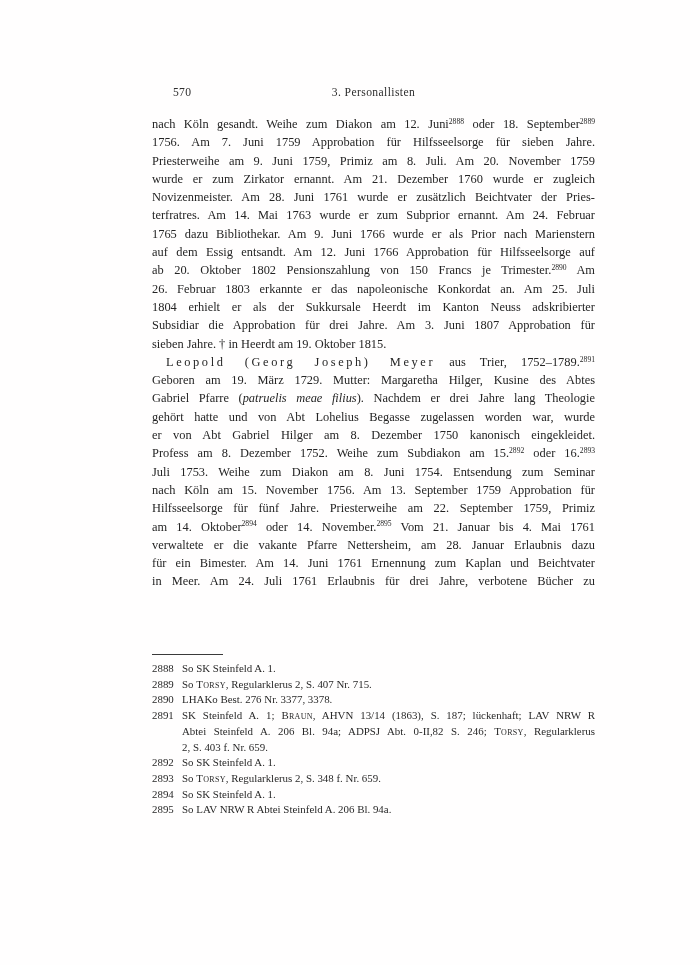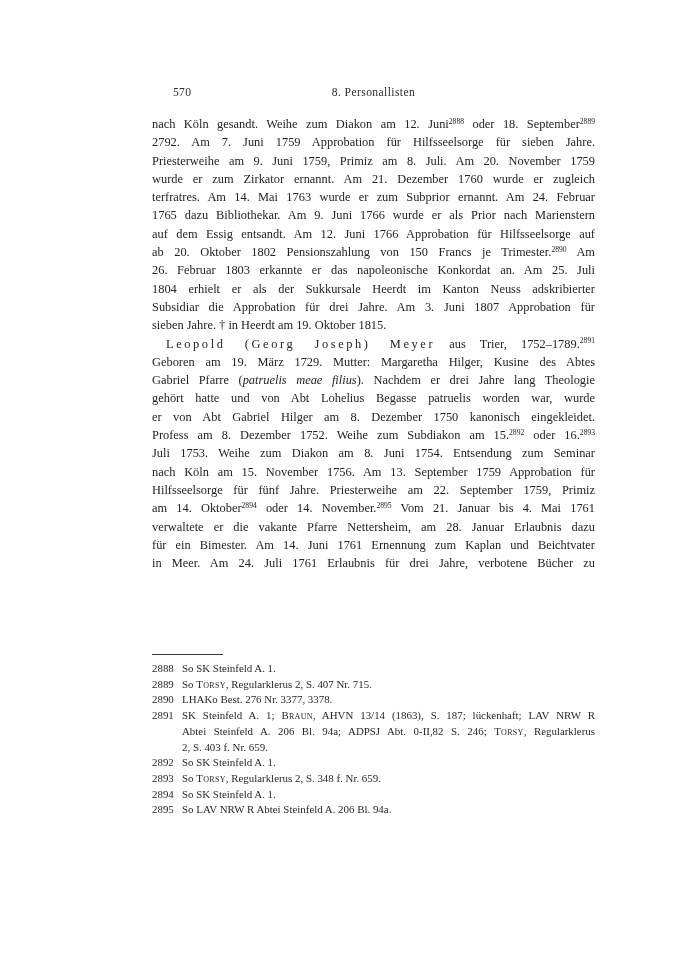--- a/index.html
+++ b/index.html
@@ -55,43 +55,44 @@
   .fnline { text-align: justify; text-align-last: justify; }
   .fnline.flush { text-align-last: left; }
 </style>
 </head>
 <body>
 
 <div class="page">
 
   <div class="header">
     <span class="pagenum">570</span>
-    <span class="runtitle">8. Personallisten</span>
+    <span class="runtitle">3. Personallisten</span>
   </div>
 
   <div class="bodytext">
       <div>
         <div class="tline"><span>nach Köln gesandt. Weihe zum Diakon am 12. Juni</span><span class="fnref">2888</span><span> oder 18. September</span><span class="fnref">2889</span></div>
-        <div class="tline"><span>2792. Am 7. Juni 1759 Approbation für Hilfsseelsorge für sieben Jahre.</span></div>
+        <div class="tline"><span>1756. Am 7. Juni 1759 Approbation für Hilfsseelsorge für sieben Jahre.</span></div>
         <div class="tline"><span>Priesterweihe am 9. Juni 1759, Primiz am 8. Juli. Am 20. November 1759</span></div>
         <div class="tline"><span>wurde er zum Zirkator ernannt. Am 21. Dezember 1760 wurde er zugleich</span></div>
+        <div class="tline"><span>Novizenmeister. Am 28. Juni 1761 wurde er zusätzlich Beichtvater der Pries-</span></div>
         <div class="tline"><span>terfratres. Am 14. Mai 1763 wurde er zum Subprior ernannt. Am 24. Februar</span></div>
         <div class="tline"><span>1765 dazu Bibliothekar. Am 9. Juni 1766 wurde er als Prior nach Marienstern</span></div>
         <div class="tline"><span>auf dem Essig entsandt. Am 12. Juni 1766 Approbation für Hilfsseelsorge auf</span></div>
         <div class="tline"><span>ab 20. Oktober 1802 Pensionszahlung von 150 Francs je Trimester.</span><span class="fnref">2890</span><span> Am</span></div>
         <div class="tline"><span>26. Februar 1803 erkannte er das napoleonische Konkordat an. Am 25. Juli</span></div>
         <div class="tline"><span>1804 erhielt er als der Sukkursale Heerdt im Kanton Neuss adskribierter</span></div>
         <div class="tline"><span>Subsidiar die Approbation für drei Jahre. Am 3. Juni 1807 Approbation für</span></div>
         <div class="tline flush"><span>sieben Jahre. † in Heerdt am 19. Oktober 1815.</span></div>
       </div>
       <div>
         <div class="tline indent"><span class="sperr">Leopold (Georg Joseph) Meyer</span><span> aus Trier, 1752–1789.</span><span class="fnref">2891</span></div>
         <div class="tline"><span>Geboren am 19. März 1729. Mutter: Margaretha Hilger, Kusine des Abtes</span></div>
         <div class="tline"><span>Gabriel Pfarre (</span><span class="it">patruelis meae filius</span><span>). Nachdem er drei Jahre lang Theologie</span></div>
-        <div class="tline"><span>gehört hatte und von Abt Lohelius Begasse patruelis worden war, wurde</span></div>
+        <div class="tline"><span>gehört hatte und von Abt Lohelius Begasse zugelassen worden war, wurde</span></div>
         <div class="tline"><span>er von Abt Gabriel Hilger am 8. Dezember 1750 kanonisch eingekleidet.</span></div>
         <div class="tline"><span>Profess am 8. Dezember 1752. Weihe zum Subdiakon am 15.</span><span class="fnref">2892</span><span> oder 16.</span><span class="fnref">2893</span></div>
         <div class="tline"><span>Juli 1753. Weihe zum Diakon am 8. Juni 1754. Entsendung zum Seminar</span></div>
         <div class="tline"><span>nach Köln am 15. November 1756. Am 13. September 1759 Approbation für</span></div>
         <div class="tline"><span>Hilfsseelsorge für fünf Jahre. Priesterweihe am 22. September 1759, Primiz</span></div>
         <div class="tline"><span>am 14. Oktober</span><span class="fnref">2894</span><span> oder 14. November.</span><span class="fnref">2895</span><span> Vom 21. Januar bis 4. Mai 1761</span></div>
         <div class="tline"><span>verwaltete er die vakante Pfarre Nettersheim, am 28. Januar Erlaubnis dazu</span></div>
         <div class="tline"><span>für ein Bimester. Am 14. Juni 1761 Ernennung zum Kaplan und Beichtvater</span></div>
         <div class="tline"><span>in Meer. Am 24. Juli 1761 Erlaubnis für drei Jahre, verbotene Bücher zu</span></div>
       </div>

